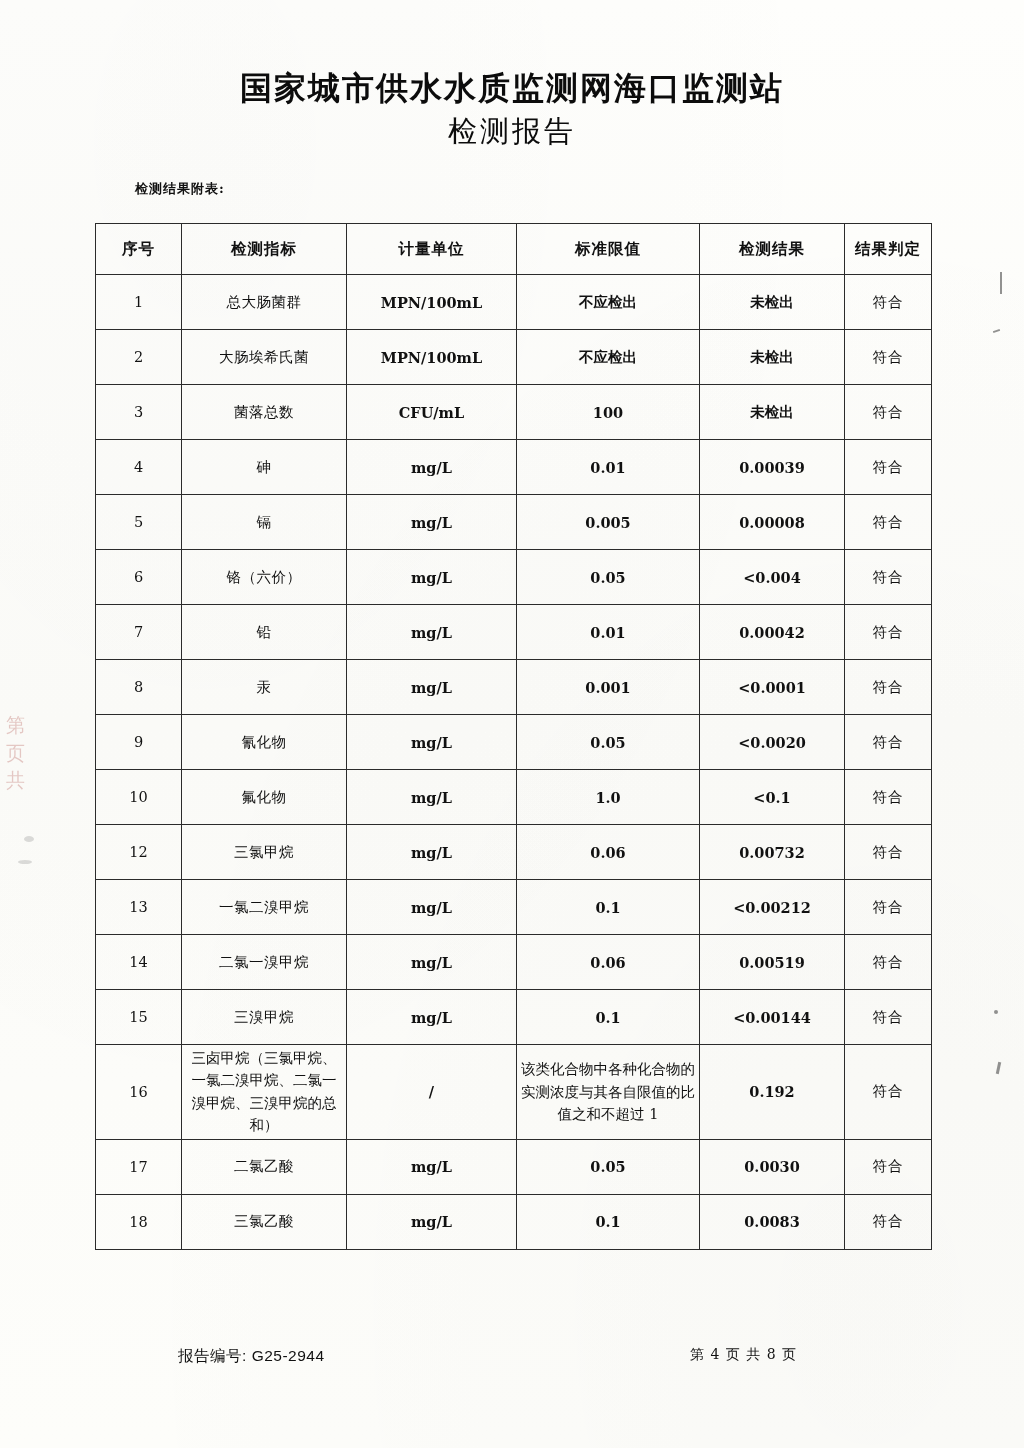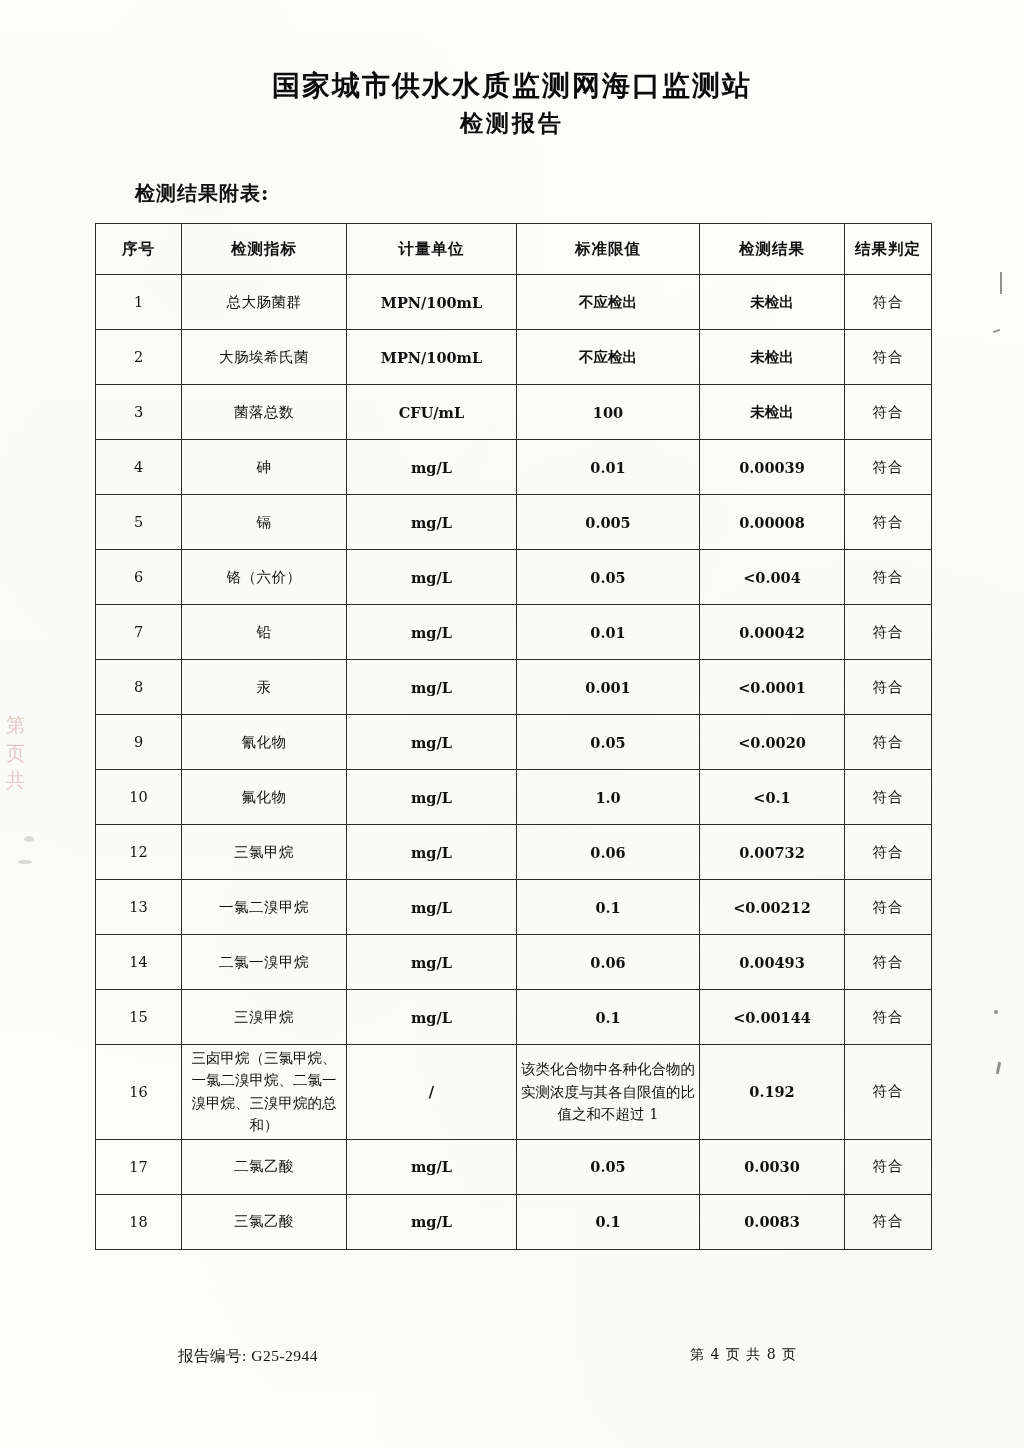--- a/index.html
+++ b/index.html
@@ -33,41 +33,41 @@
   .title-block {
     position: absolute;
     top: 68px;
     left: 0;
     width: 100%;
     text-align: center;
   }
   .title-line1 {
     font-family: "DejaVu Serif", serif;
     font-weight: bold;
-    font-size: 28px;
+    font-size: 32px;
     letter-spacing: 2px;
     color: #0c0c0c;
     line-height: 1.28;
   }
   .title-line2 {
     font-family: "DejaVu Serif", serif;
-    font-weight: bold;
-    font-size: 23px;
+    font-weight: normal;
+    font-size: 29px;
     letter-spacing: 3px;
     color: #0c0c0c;
     line-height: 1.3;
     margin-top: 4px;
   }
   .subtitle {
     position: absolute;
     top: 180px;
     left: 135px;
     font-family: "DejaVu Serif", serif;
     font-weight: bold;
-    font-size: 20px;
+    font-size: 13px;
     letter-spacing: 1px;
   }
   table.result {
     position: absolute;
     top: 211px;
     left: 95px;
     width: 836px;
     border-collapse: collapse;
     table-layout: fixed;
     background: transparent;
@@ -124,21 +124,21 @@
     position: absolute;
     bottom: 78px;
     left: 0;
     width: 100%;
     height: 24px;
   }
   .report-no {
     position: absolute;
     left: 178px;
     top: 0;
-    font-family: Liberation Serif, serif;
+    font-family: Liberation Sans, sans-serif;
     font-size: 15.5px;
     letter-spacing: 0.5px;
   }
   .page-no {
     position: absolute;
     left: 690px;
     top: 0;
     font-family: "DejaVu Serif", serif;
     font-size: 14px;
     letter-spacing: 1px;
@@ -305,21 +305,21 @@
         <td class="unit">mg/L</td>
         <td class="limit">0.1</td>
         <td class="result-val">&lt;0.00212</td>
         <td class="judge">符合</td>
       </tr>
       <tr>
         <td class="idx">14</td>
         <td class="name">二氯一溴甲烷</td>
         <td class="unit">mg/L</td>
         <td class="limit">0.06</td>
-        <td class="result-val">0.00493</td>
+        <td class="result-val">0.00519</td>
         <td class="judge">符合</td>
       </tr>
       <tr>
         <td class="idx">15</td>
         <td class="name">三溴甲烷</td>
         <td class="unit">mg/L</td>
         <td class="limit">0.1</td>
         <td class="result-val">&lt;0.00144</td>
         <td class="judge">符合</td>
       </tr>

